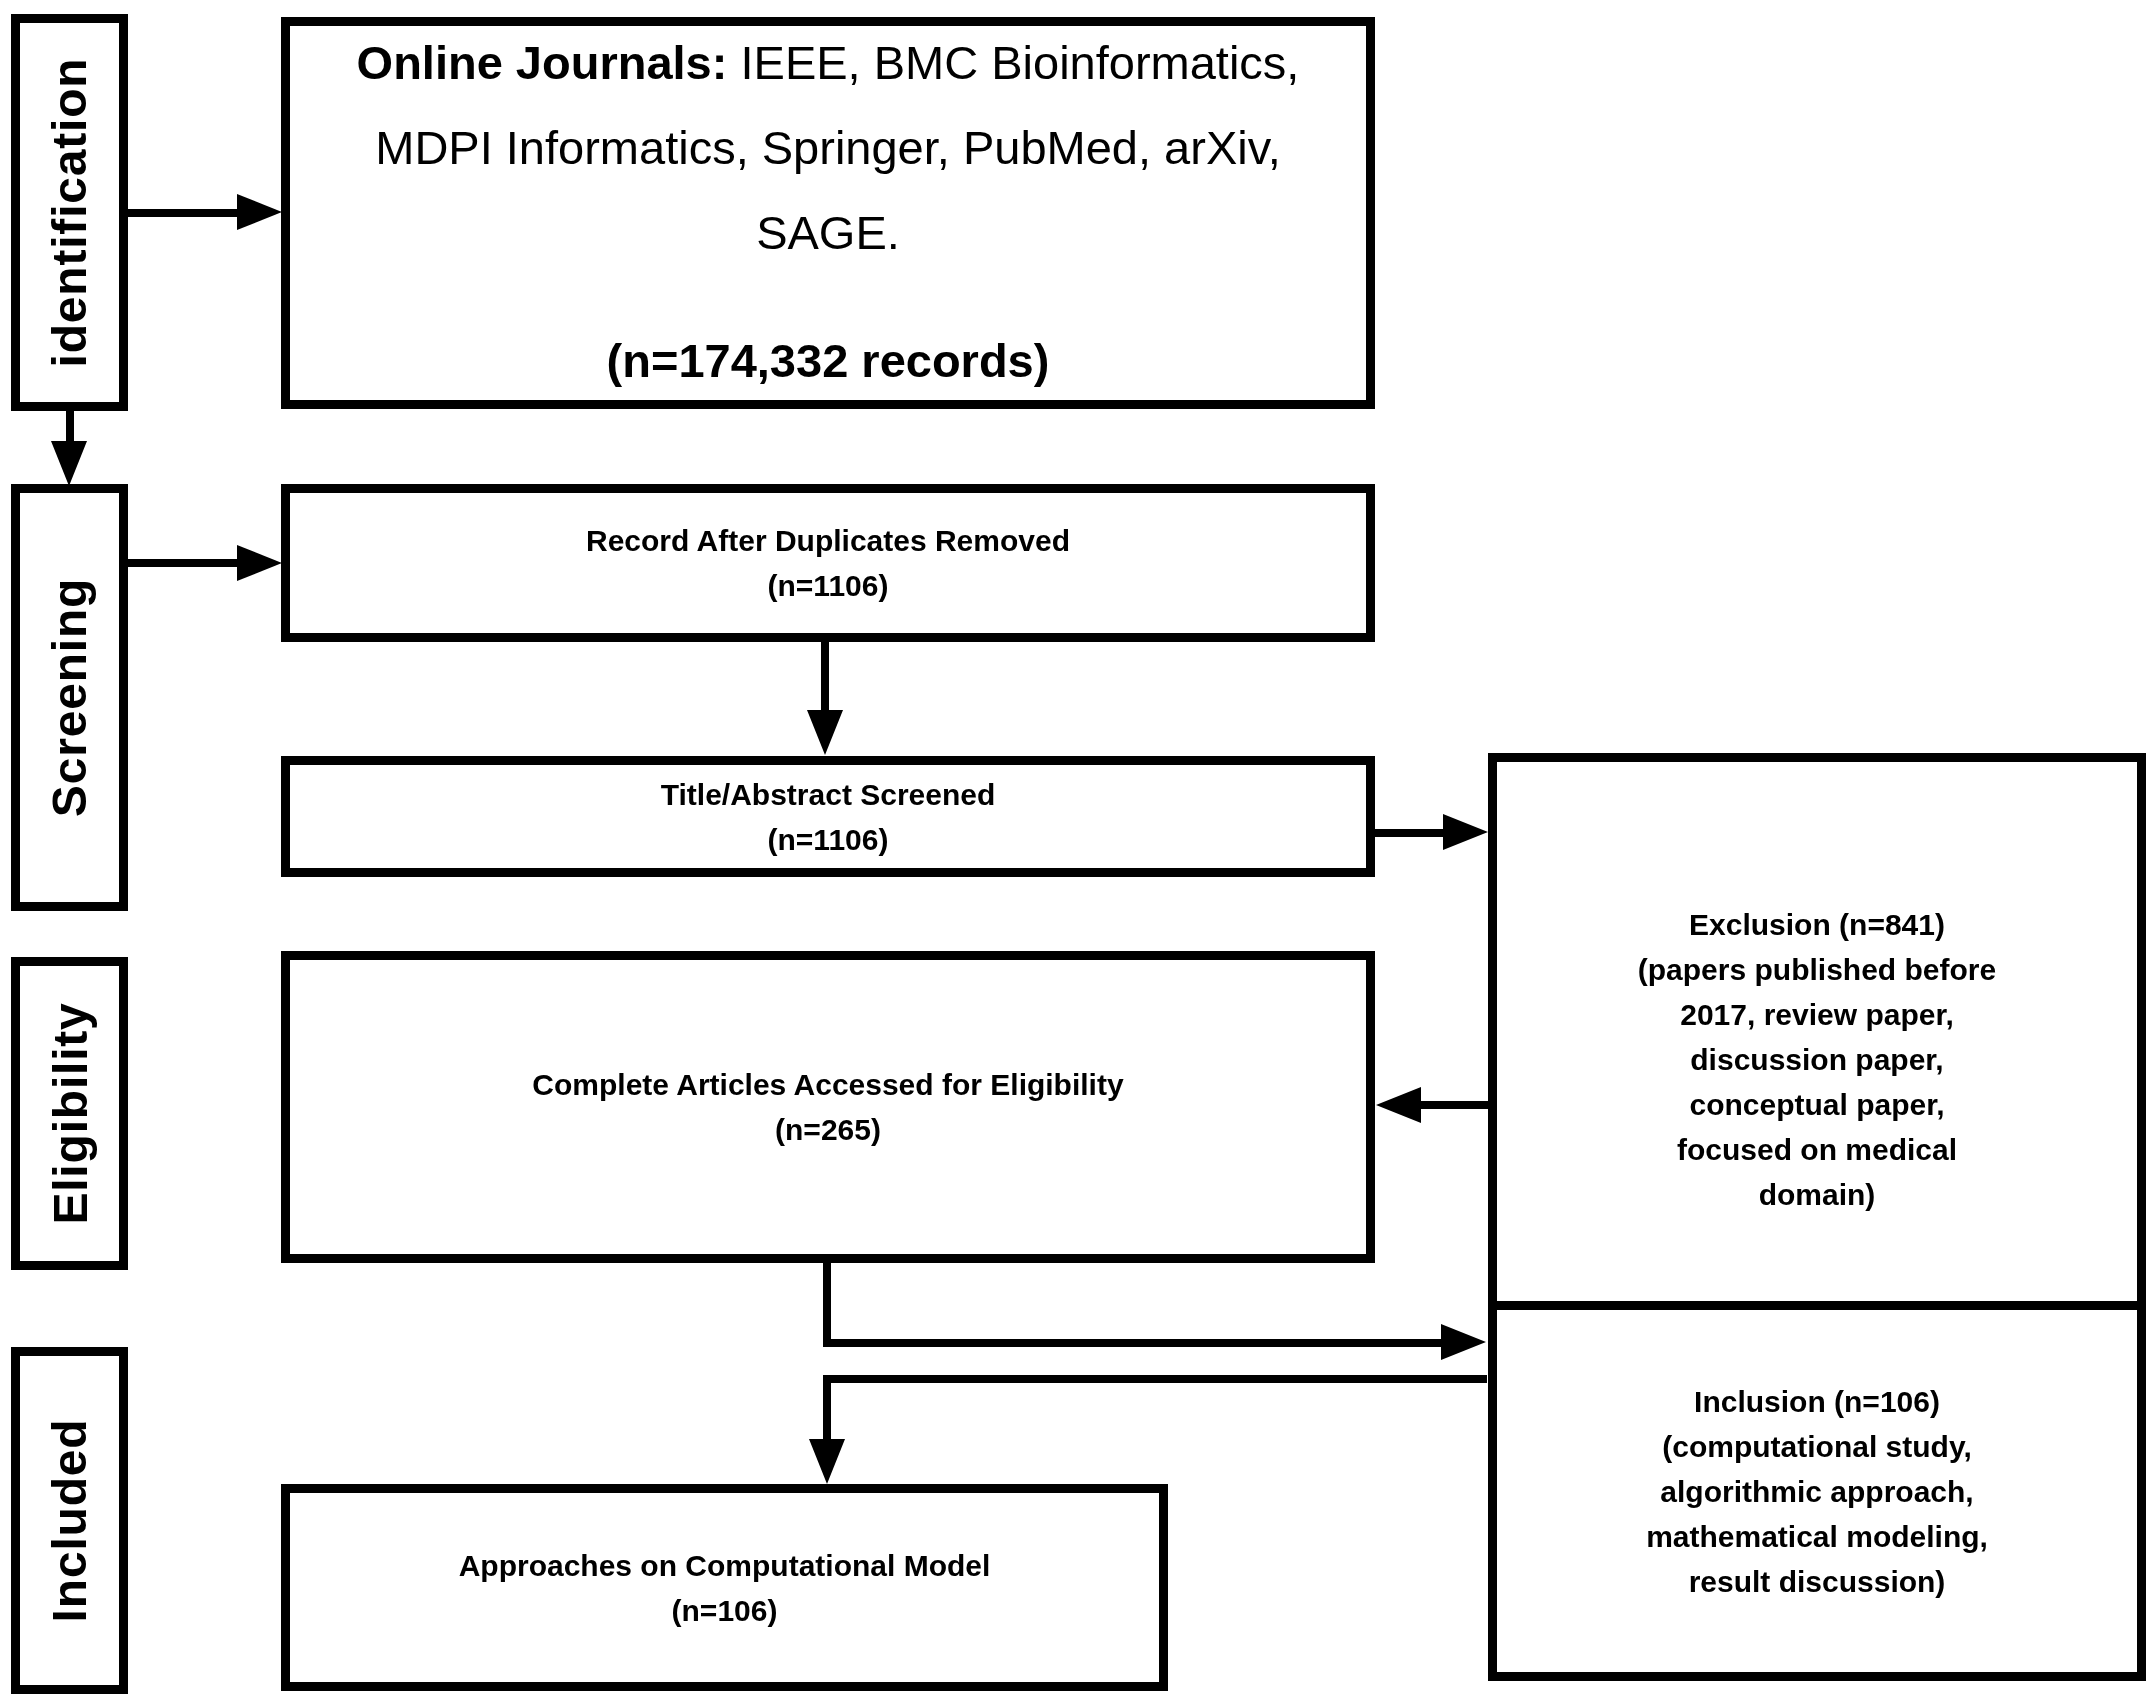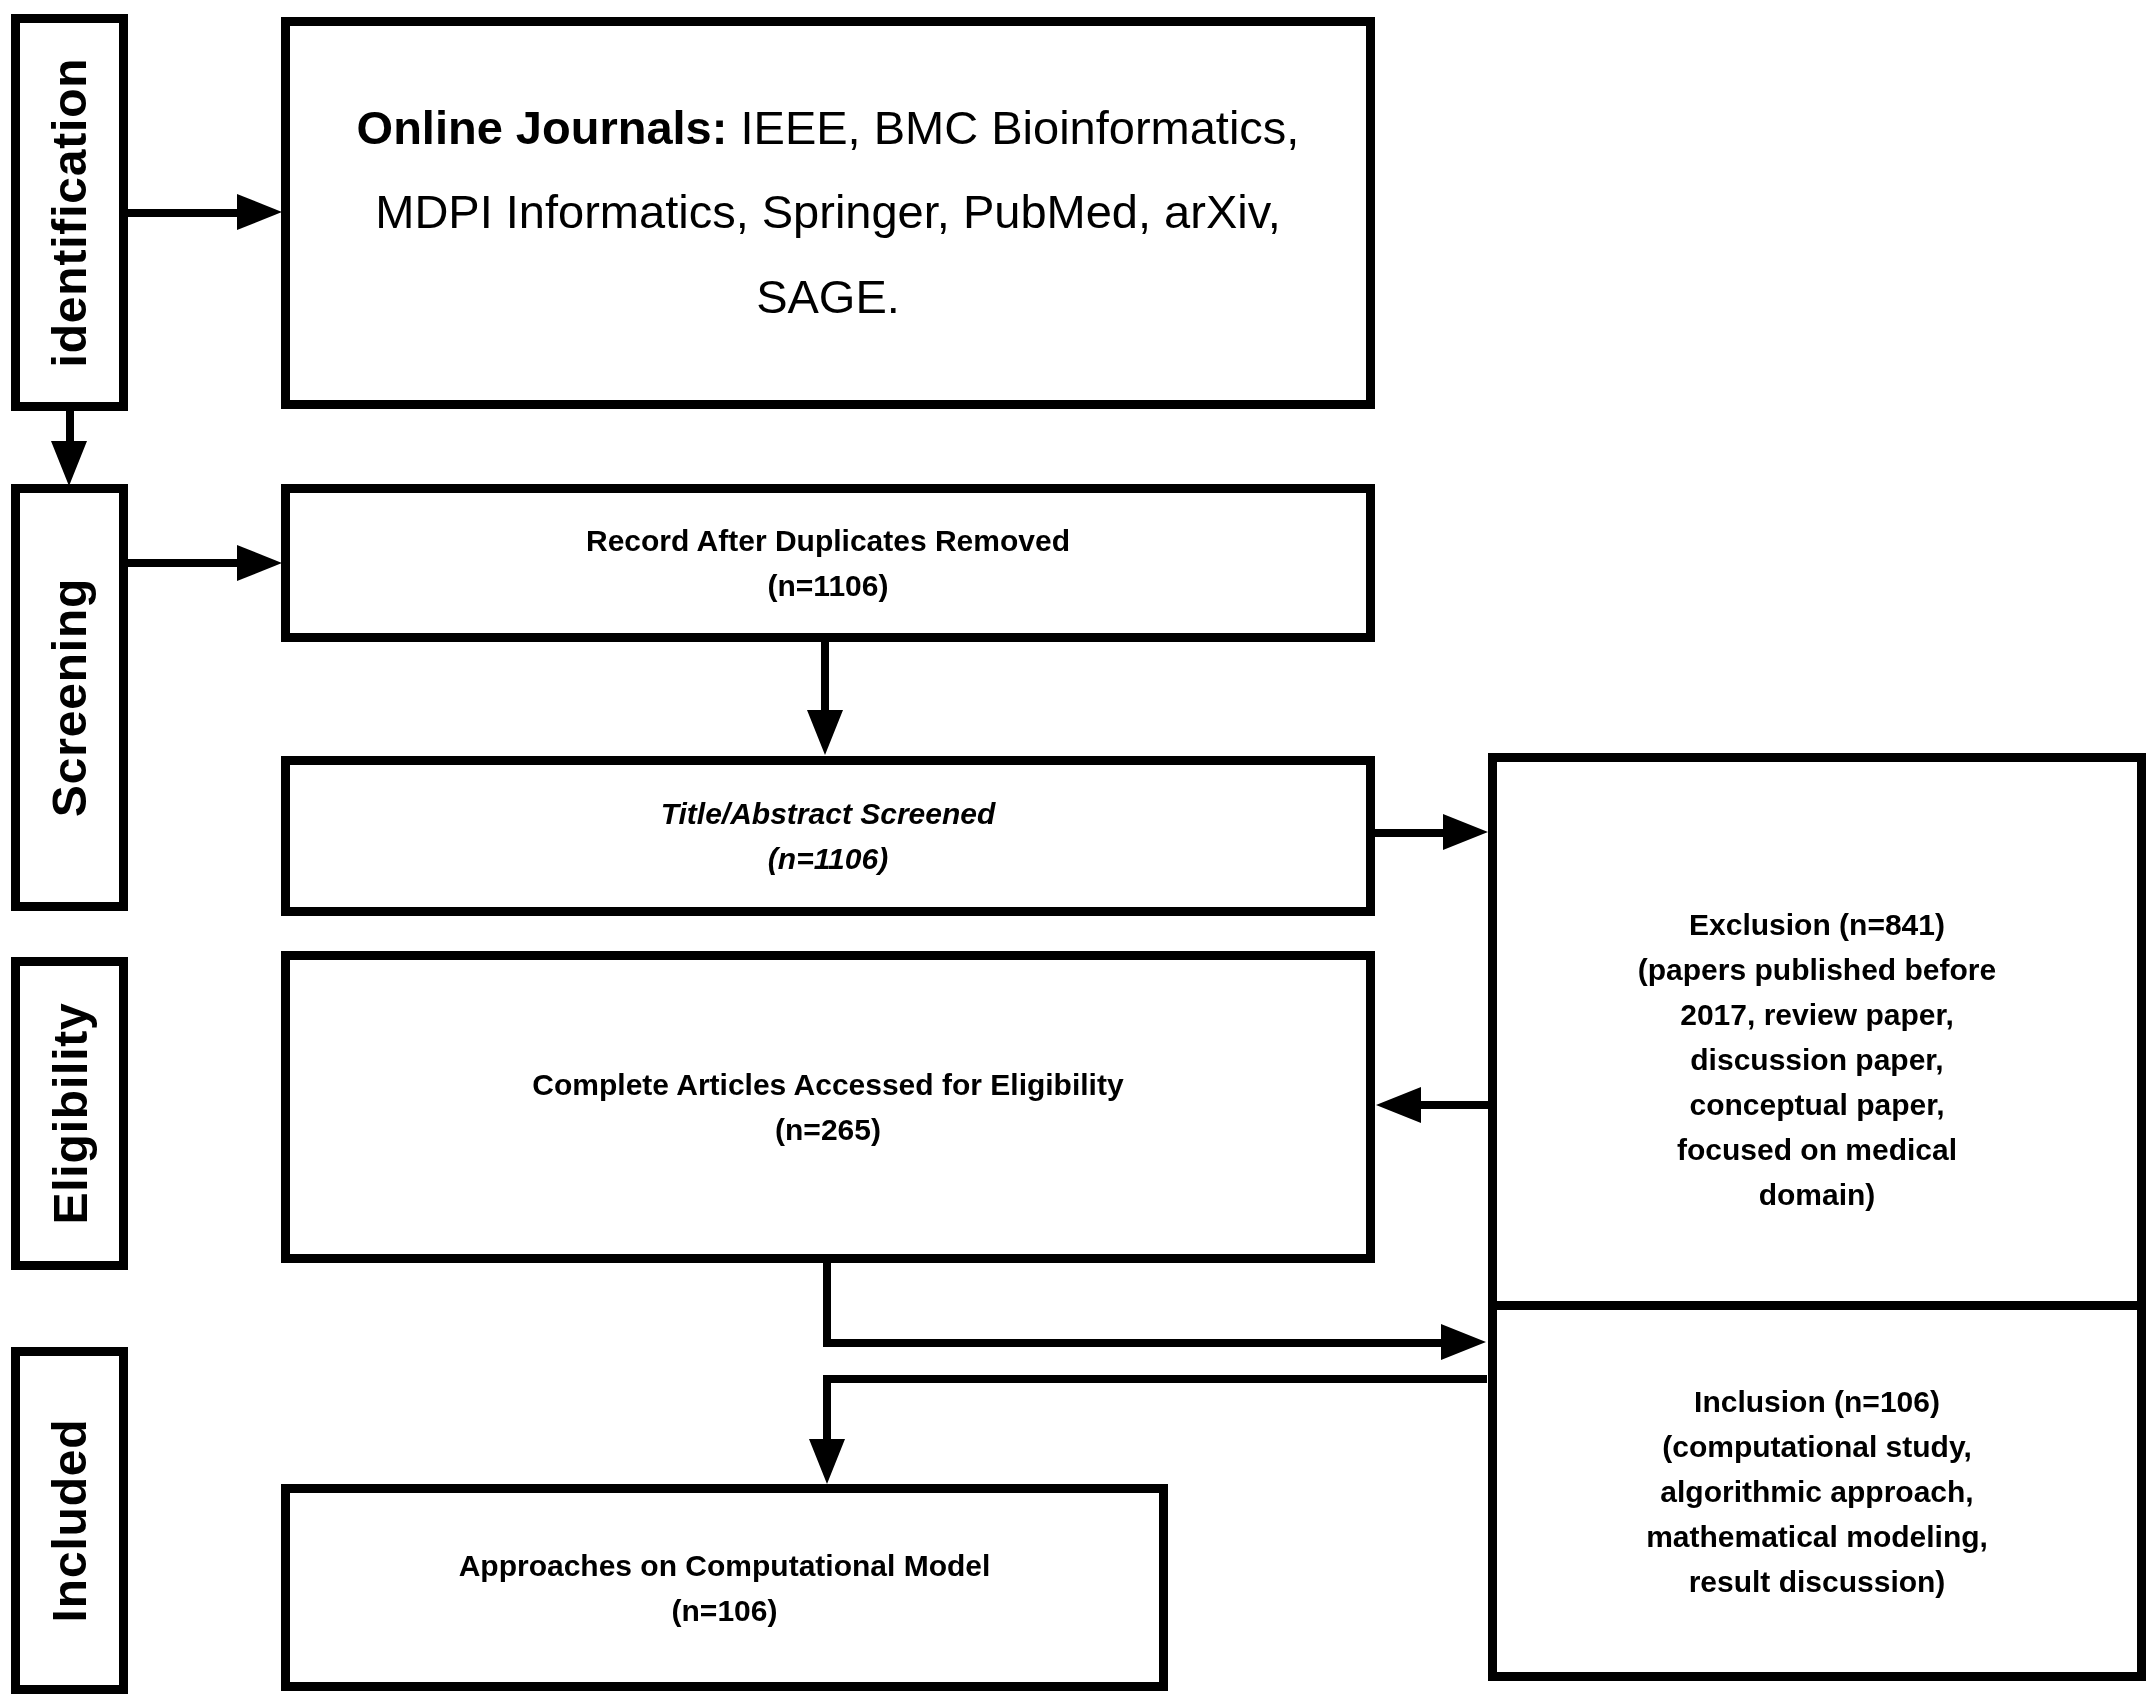--- a/index.html
+++ b/index.html
@@ -34,21 +34,21 @@
     letter-spacing:0.8px;
   }
   
   #stage-identification { left:11.3px;  top:13.6px;   width:117px; height:397px; }
   #stage-screening      { left:11.3px;  top:484px;  width:117px; height:427px; }
   #stage-eligibility    { left:11.3px;  top:957px; width:117px; height:313px; }
   #stage-included       { left:11.3px;  top:1347px; width:117px; height:347px; }
 
   #box-online-journals  { left:281px; top:16.6px;   width:1094px; height:392px; padding:0 27px; }
   #box-duplicates       { left:281px; top:484px;  width:1094px; height:158px; }
-  #box-title-abstract   { left:281px; top:756px; width:1094px; height:160px;font-style:italic; }
+  #box-title-abstract   { left:281px; top:756px; width:1094px; height:121px; }
   #box-complete         { left:281px; top:951px; width:1094px; height:312px; }
   #box-approaches       { left:281px; top:1484px; width:887px; height:207px; }
 
   #box-exclusion        { left:1488px; top:753px; width:658px; height:612px; }
   #box-inclusion        { left:1488px; top:1301px; width:658px; height:380px; }
 
   #box-online-journals .para { font-size:47px; line-height:1.8; }
   #box-online-journals .bold { font-weight:bold;margin-top:44px; }
   #box-online-journals .reg  { font-weight:normal; }
 
@@ -102,20 +102,21 @@
   </div>
   <div class="box stage" id="stage-included">
     <span class="vlabel">Included</span>
   </div>
 
   <div class="box" id="box-online-journals">
     <div class="para">
       <span class="bold">Online Journals:</span>
       <span class="reg">IEEE, BMC Bioinformatics, MDPI Informatics, Springer, PubMed, arXiv, SAGE.</span>
     </div>
+    <div class="para bold">(n=174,332 records)</div>
   </div>
 
   <div class="box" id="box-duplicates">
     <div class="btext">Record After Duplicates Removed
 (n=1106)</div>
   </div>
 
   <div class="box" id="box-title-abstract">
     <div class="btext">Title/Abstract Screened
 (n=1106)</div>

